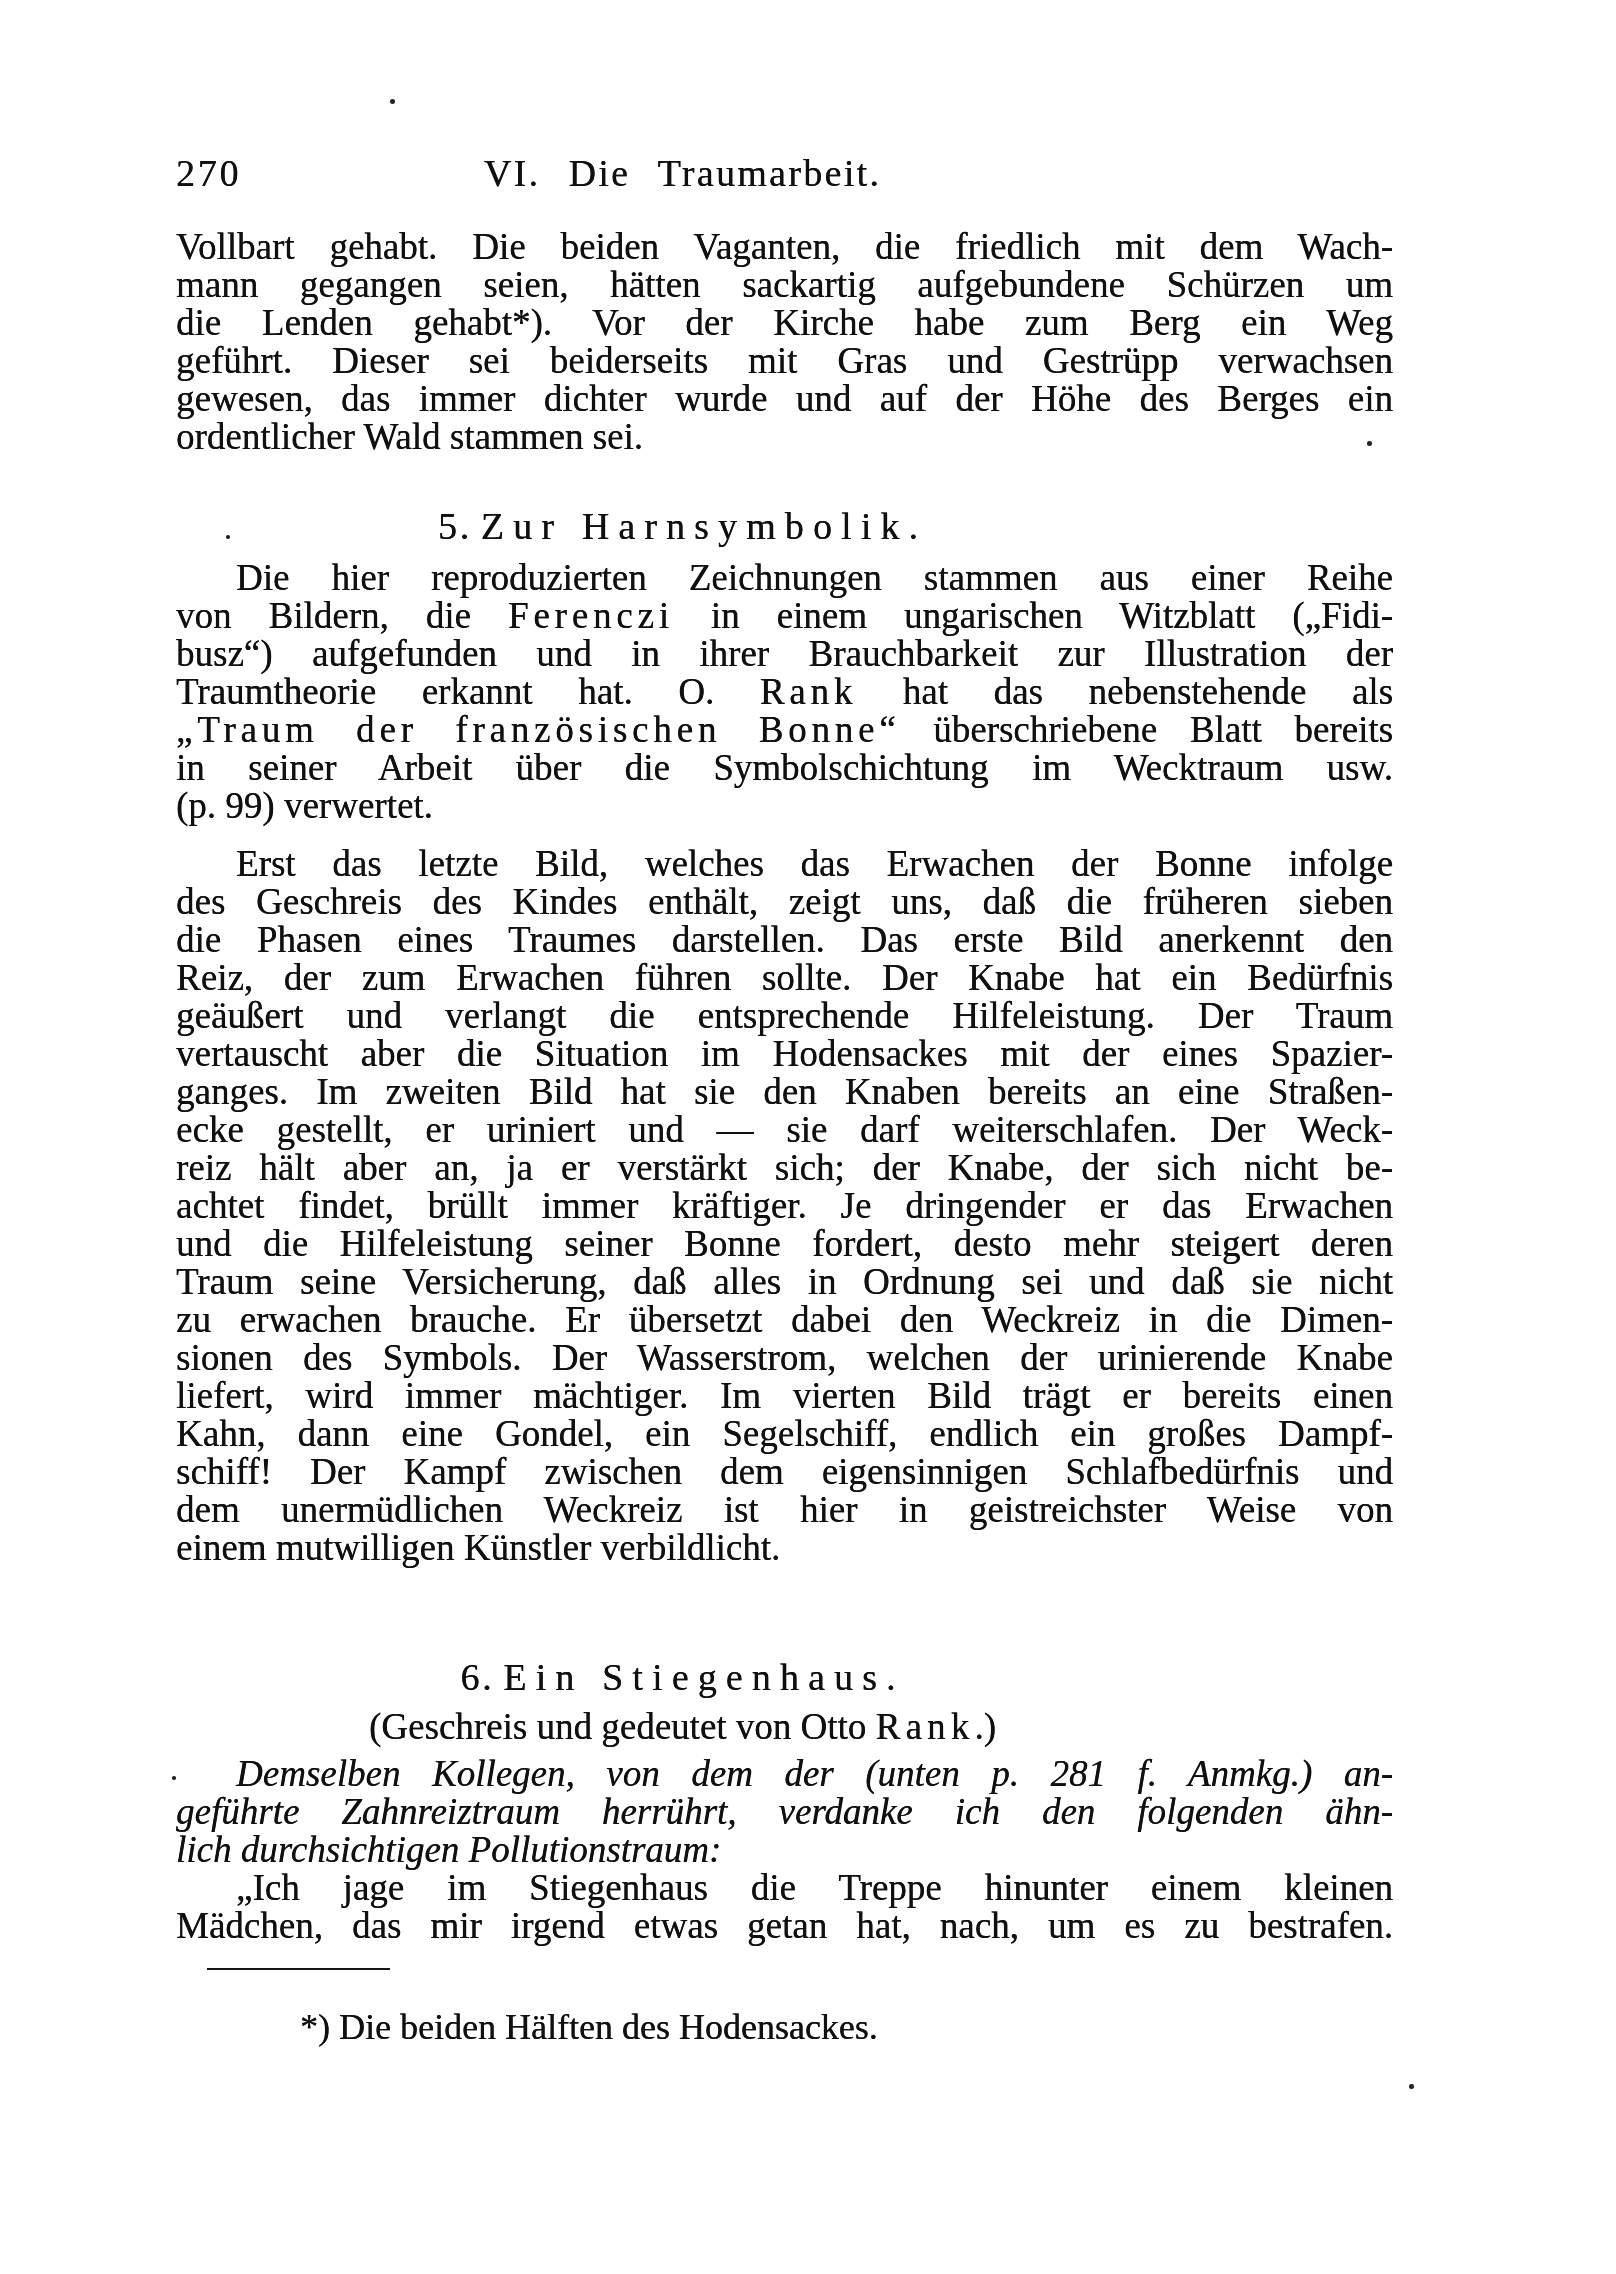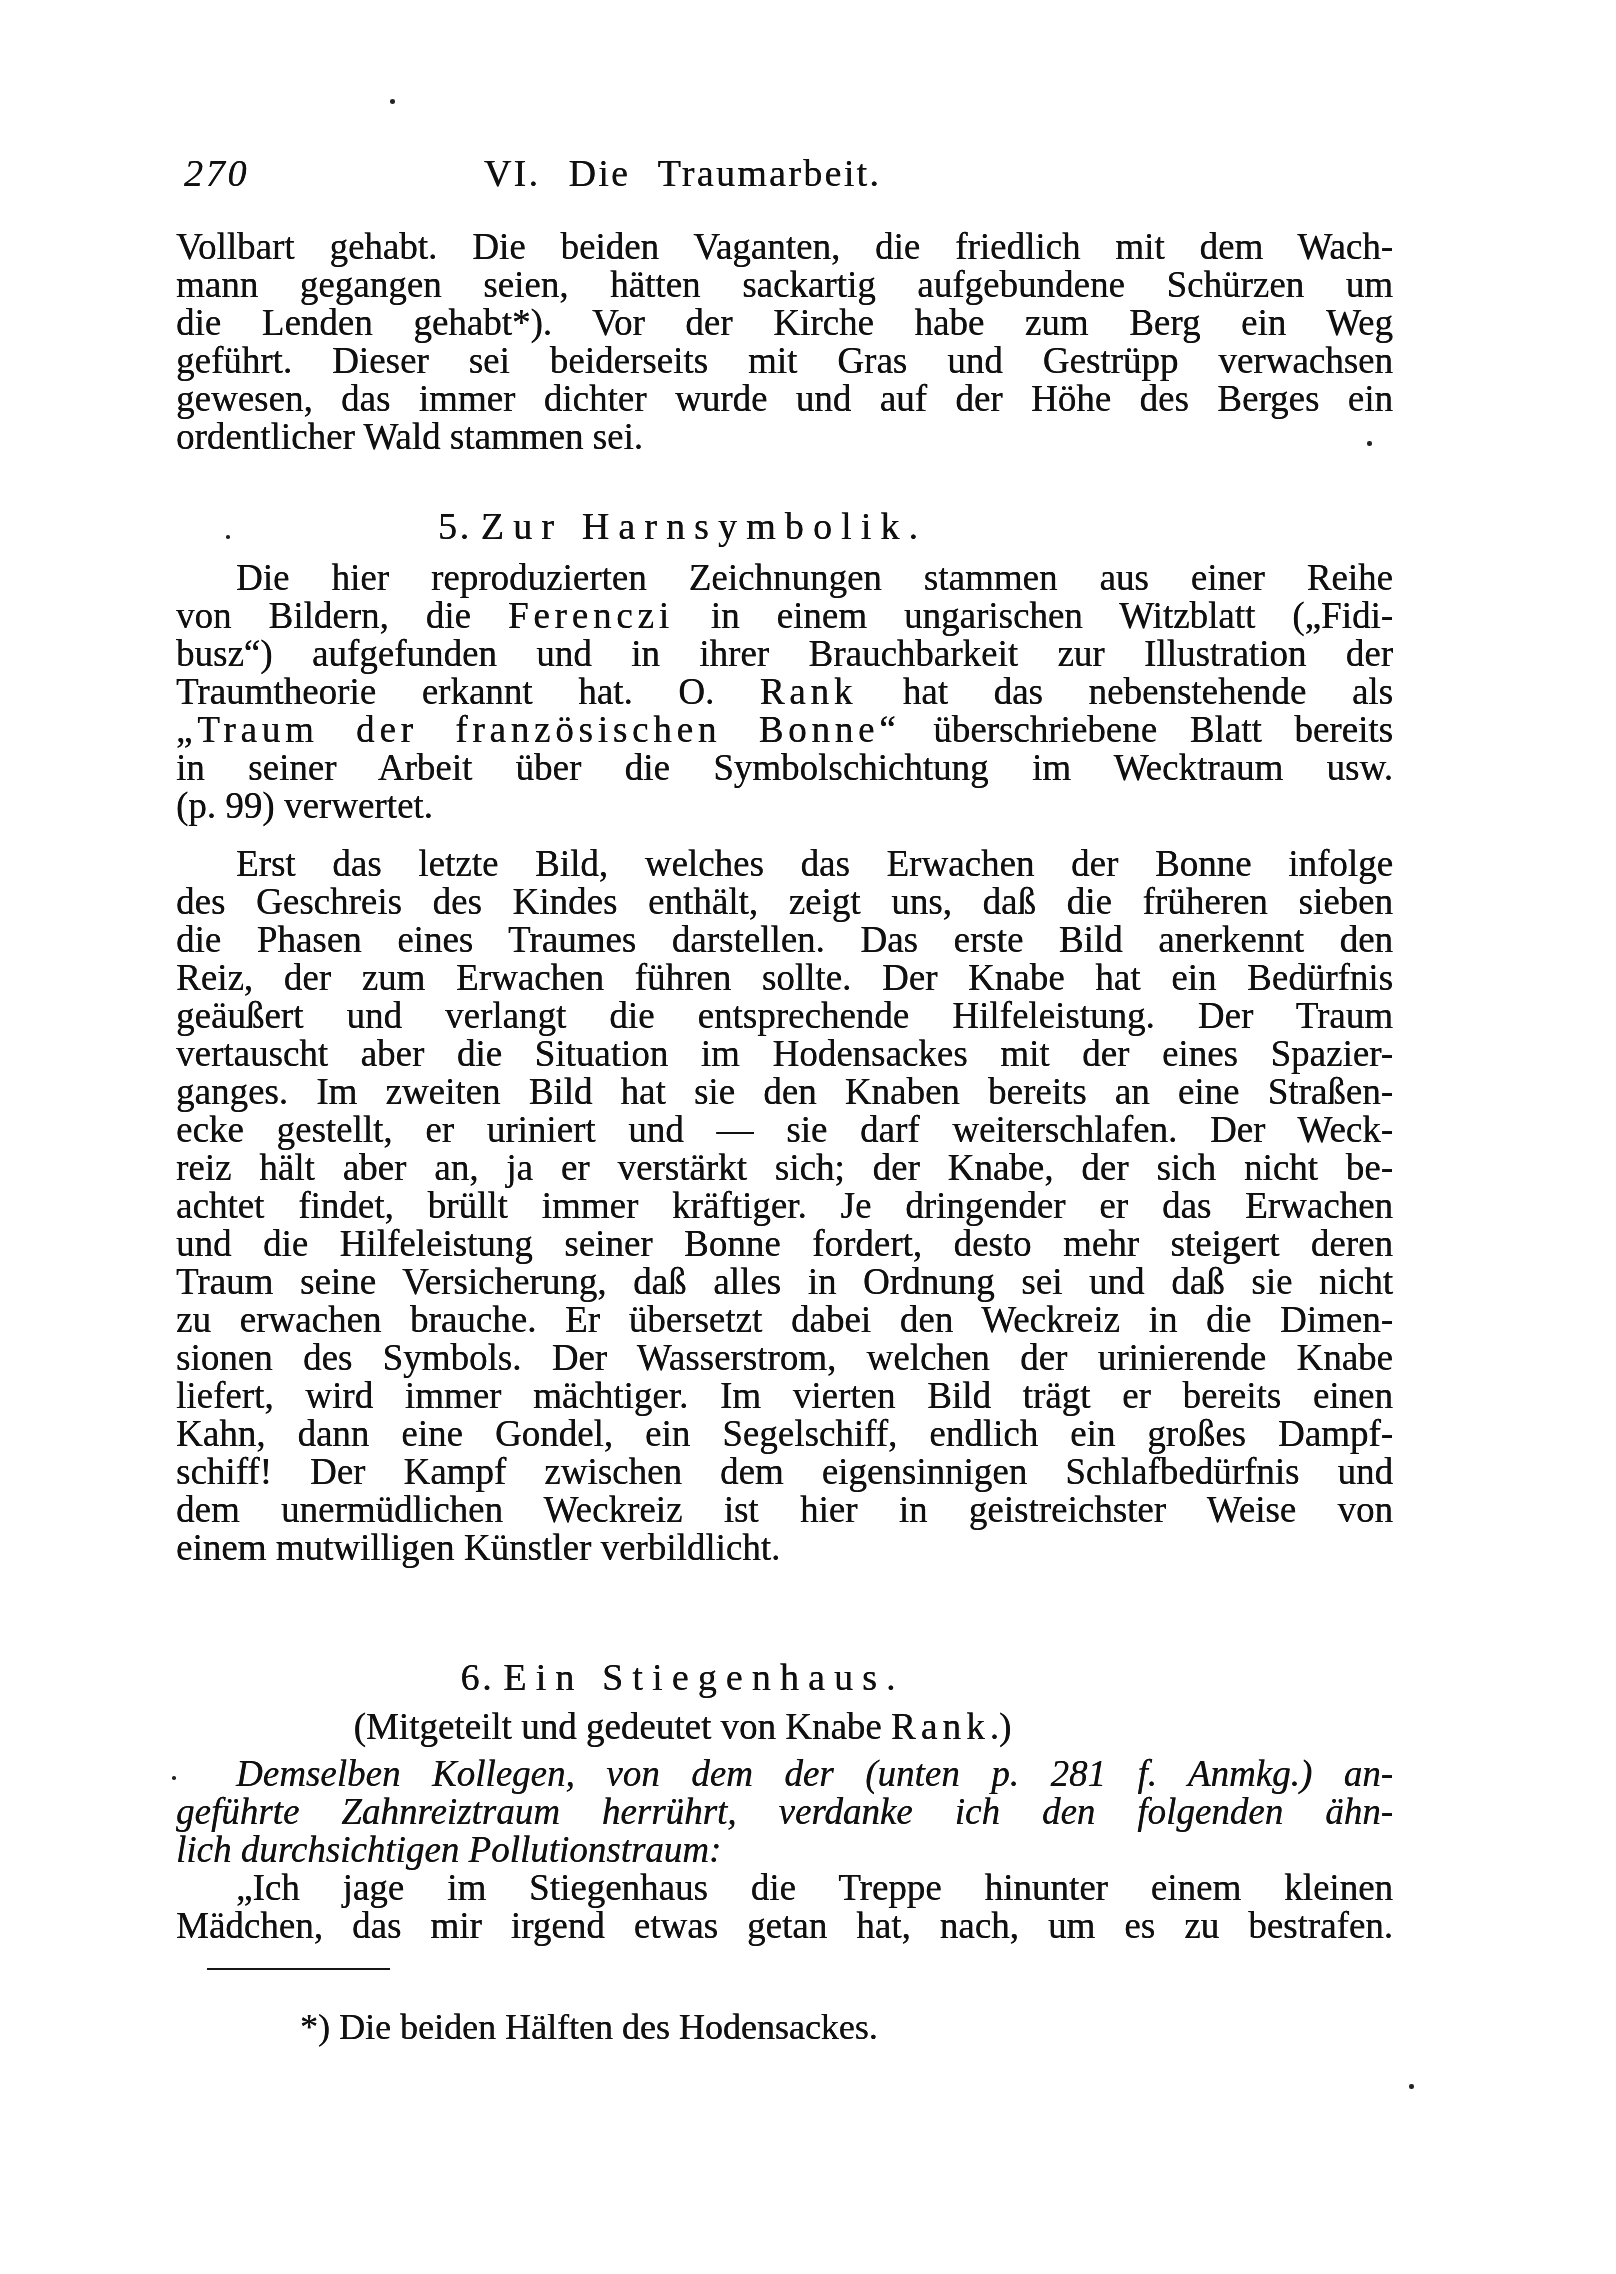--- a/index.html
+++ b/index.html
@@ -17,21 +17,21 @@
 
   
   .running-header {
     position: absolute;
     left: 176px;
     top: 152px;
     width: 1217px;
     font-size: 38px;
     line-height: 42px;
   }
-  .page-number { position: absolute; left: 8px; top: 0; letter-spacing: 2.7px; font-style: italic; }
+  .page-number { position: absolute; left: 0; top: 0; letter-spacing: 2.7px; }
   .run-title-wrap { width: 1013px; text-align: center; }
   .run-title { letter-spacing: 2.3px; word-spacing: 16.3px; }
 
   
   .textblock {
     position: absolute;
     left: 176px;
     top: 228px;
     width: 1217px;
     font-size: 37px;
@@ -134,21 +134,21 @@
         <div class="line"><span class="seg">liefert, wird immer mächtiger. Im vierten Bild trägt er bereits einen</span></div>
         <div class="line"><span class="seg">Kahn, dann eine Gondel, ein Segelschiff, endlich ein großes Dampf-</span></div>
         <div class="line"><span class="seg">schiff! Der Kampf zwischen dem eigensinnigen Schlafbedürfnis und</span></div>
         <div class="line"><span class="seg">dem unermüdlichen Weckreiz ist hier in geistreichster Weise von</span></div>
         <div class="line last"><span class="seg">einem mutwilligen Künstler verbildlicht.</span></div>
       </div>
       <div class="head-wrap heading b-h6">
         <div class="head-line"><span class="seg">6.</span><span class="sp">Ein Stiegenhaus.</span></div>
       </div>
       <div class="head-wrap subtitle b-sub">
-        <div class="head-line"><span class="seg">(Mitgeteilt und gedeutet von Knabe </span><span class="sp">Rank</span><span class="seg">.)</span></div>
+        <div class="head-line"><span class="seg">(Geschreis und gedeutet von Otto </span><span class="sp">Rank</span><span class="seg">.)</span></div>
       </div>
       <div class="para b-p4">
         <div class="line ind"><span class="seg">Demselben Kollegen, von dem der (unten p. 281 f. Anmkg.) an-</span></div>
         <div class="line"><span class="seg">geführte Zahnreiztraum herrührt, verdanke ich den folgenden ähn-</span></div>
         <div class="line last"><span class="seg">lich durchsichtigen Pollutionstraum:</span></div>
       </div>
       <div class="para b-p5">
         <div class="line ind"><span class="seg">„Ich jage im Stiegenhaus die Treppe hinunter einem kleinen</span></div>
         <div class="line"><span class="seg">Mädchen, das mir irgend etwas getan hat, nach, um es zu bestrafen.</span></div>
       </div>

